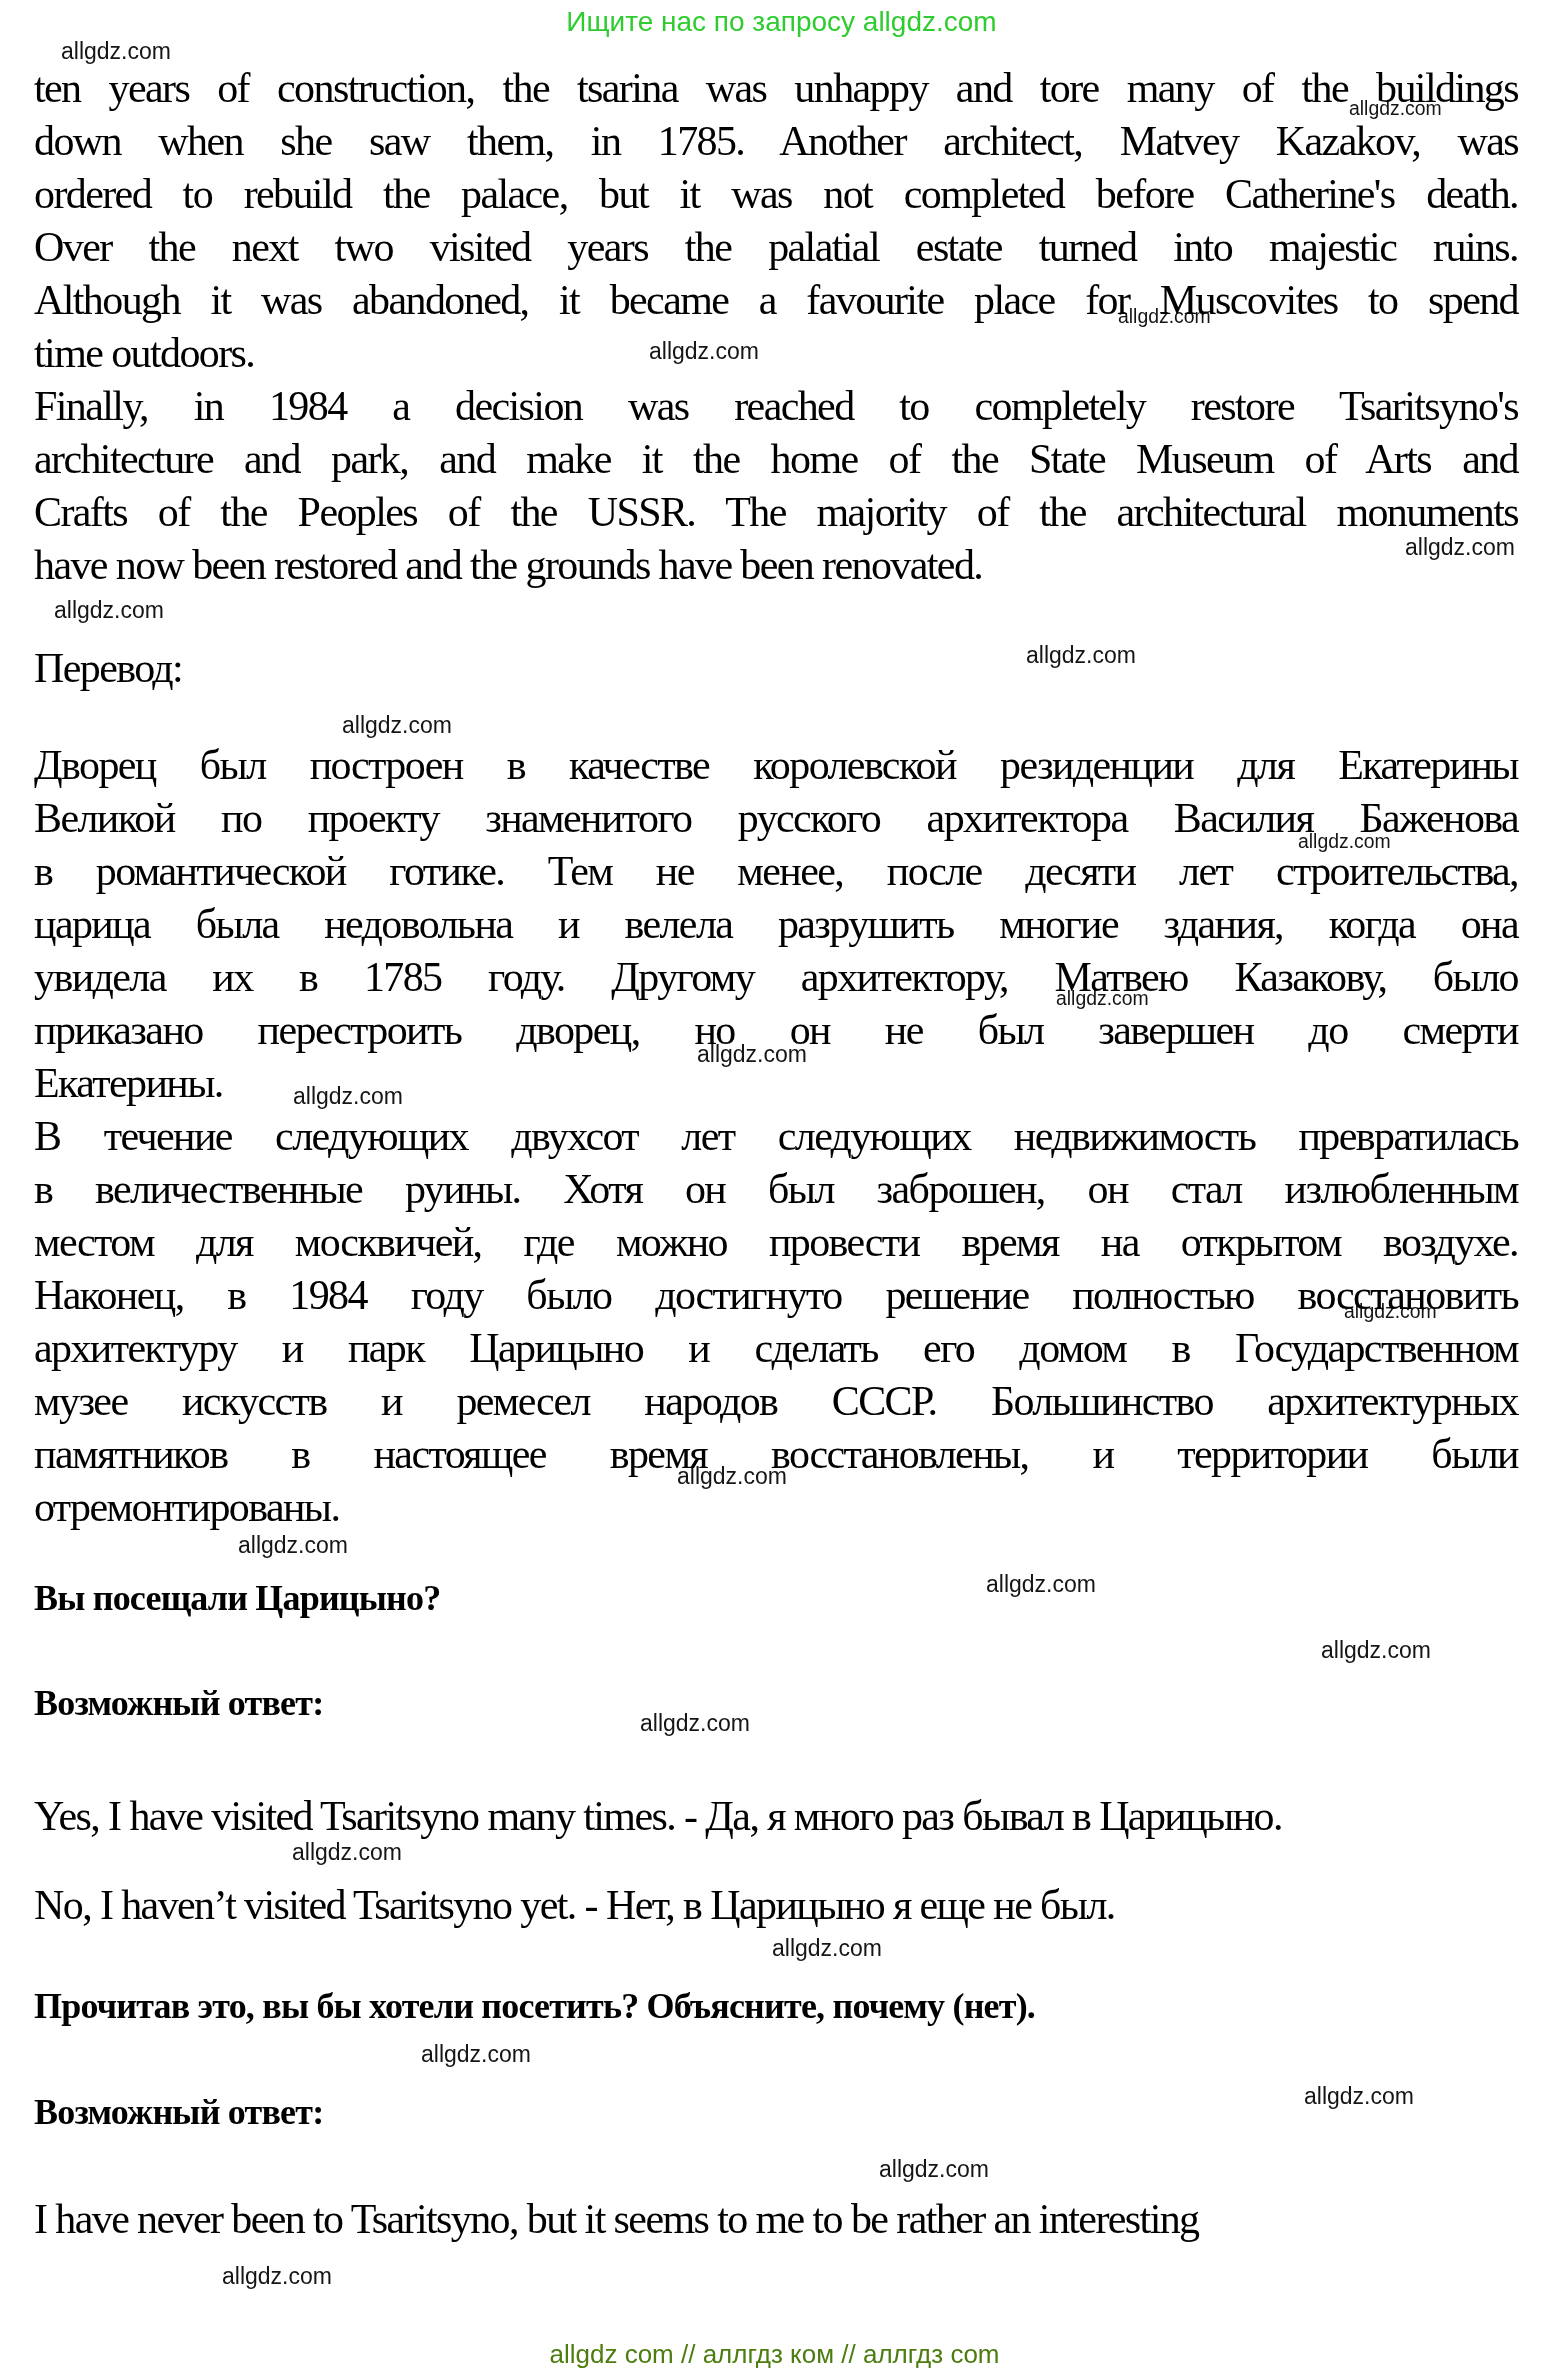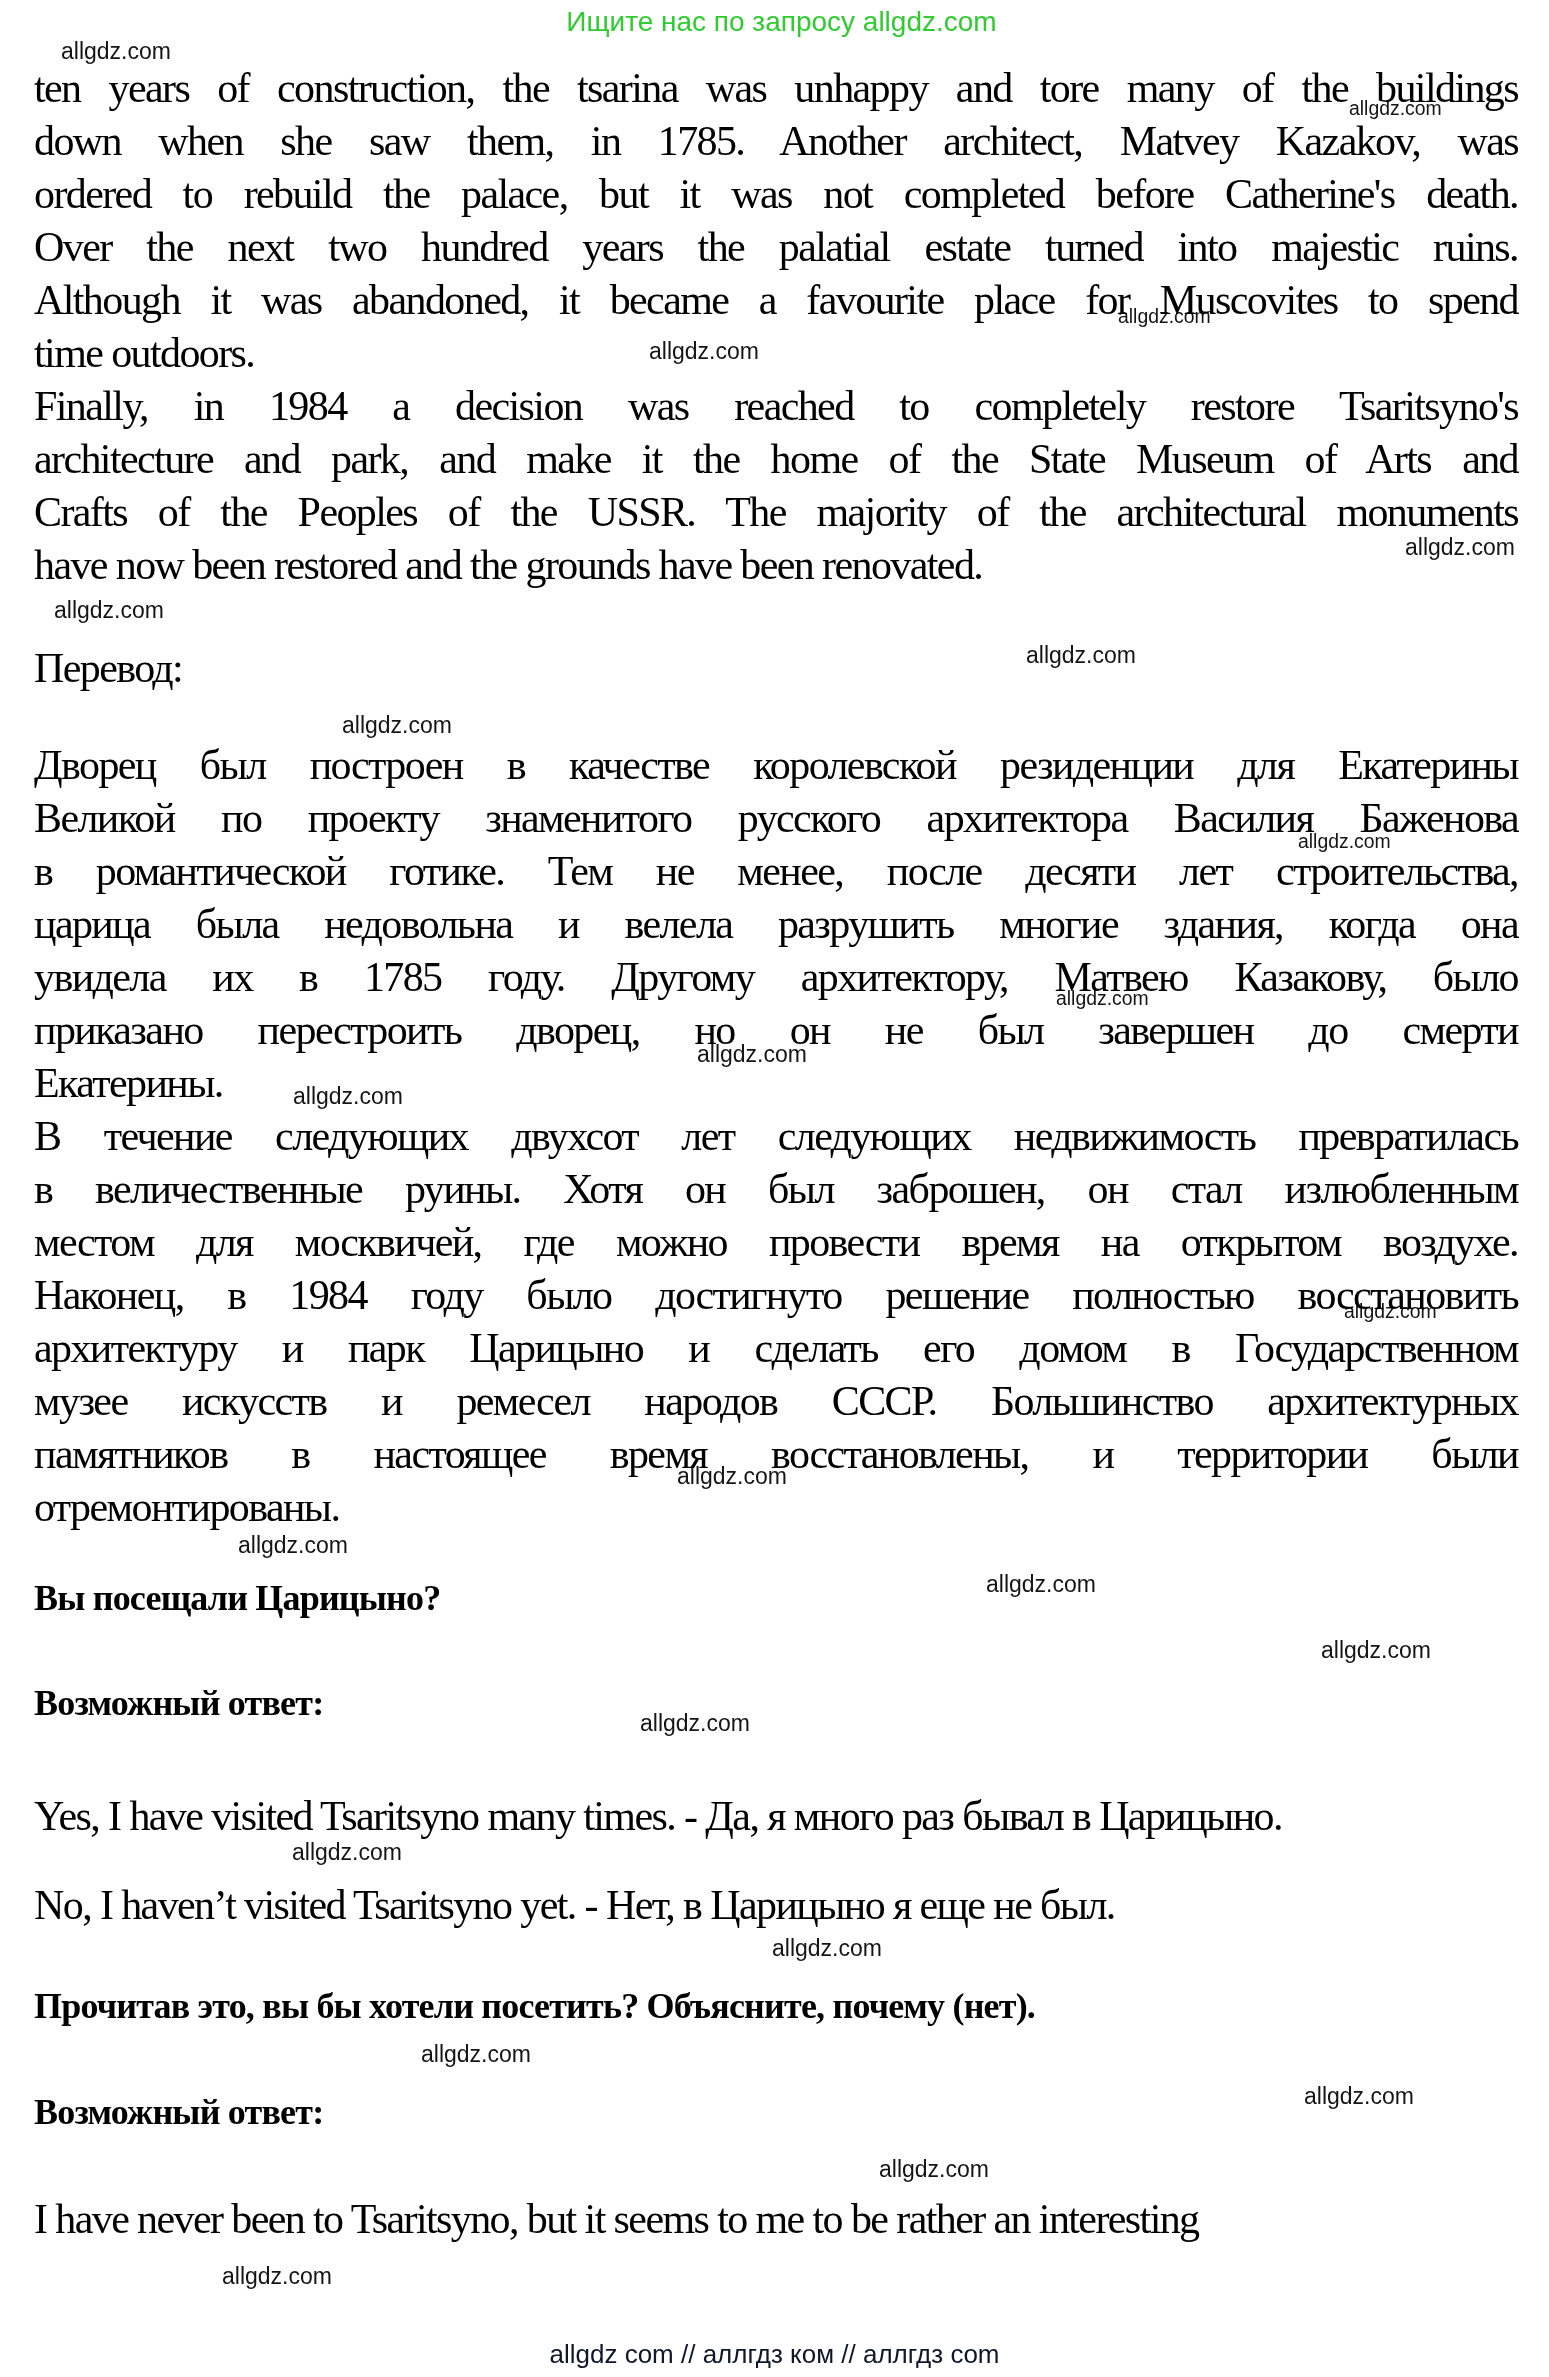--- a/index.html
+++ b/index.html
@@ -101,21 +101,21 @@
       <span class="wm" style="left: 421px; top: 2043px; font-size: 23px; color: rgb(21, 21, 21);">allgdz.com</span>
       <span class="wm" style="left: 1304px; top: 2085px; font-size: 23px; color: rgb(21, 21, 21);">allgdz.com</span>
       <span class="wm" style="left: 879px; top: 2158px; font-size: 23px; color: rgb(21, 21, 21);">allgdz.com</span>
       <span class="wm" style="left: 222px; top: 2265px; font-size: 23px; color: rgb(21, 21, 21);">allgdz.com</span>
     </div>
 
   <div class="text-block" style="top: 62px;">
       <div class="line">ten years of construction, the tsarina was unhappy and tore many of the buildings</div>
       <div class="line">down when she saw them, in 1785. Another architect, Matvey Kazakov, was</div>
       <div class="line">ordered to rebuild the palace, but it was not completed before Catherine's death.</div>
-      <div class="line">Over the next two hundred years the palatial estate turned into majestic ruins.</div>
+      <div class="line">Over the next two visited years the palatial estate turned into majestic ruins.</div>
       <div class="line">Although it was abandoned, it became a favourite place for Muscovites to spend</div>
       <div class="line last">time outdoors.</div>
       <div class="line">Finally, in 1984 a decision was reached to completely restore Tsaritsyno's</div>
       <div class="line">architecture and park, and make it the home of the State Museum of Arts and</div>
       <div class="line">Crafts of the Peoples of the USSR. The majority of the architectural monuments</div>
       <div class="line last">have now been restored and the grounds have been renovated.</div>
     </div>
 
   <div class="plain-line" style="top: 643px;">Перевод:</div>
 
@@ -144,16 +144,16 @@
   <div class="plain-line" style="top: 1779px; margin-top: 12px;">Yes, I have visited Tsaritsyno many times. - Да, я много раз бывал в Царицыно.</div>
 
   <div class="plain-line" style="top: 1880px;">No, I haven’t visited Tsaritsyno yet. - Нет, в Царицыно я еще не был.</div>
 
   <div class="heading" style="top: 1984px;">Прочитав это, вы бы хотели посетить? Объясните, почему (нет).</div>
 
   <div class="heading" style="top: 2090px;">Возможный ответ:</div>
 
   <div class="plain-line" style="top: 2194px;">I have never been to Tsaritsyno, but it seems to me to be rather an interesting</div>
 
-  <div class="footer" style="top: 2339px; color: #0f172a;">allgdz com // аллгдз ком // аллгдз com</div>
+  <div class="footer" style="top: 2339px; color: #4d7c0f;">allgdz com // аллгдз ком // аллгдз com</div>
 
 </div>
 
 
 </body></html>

